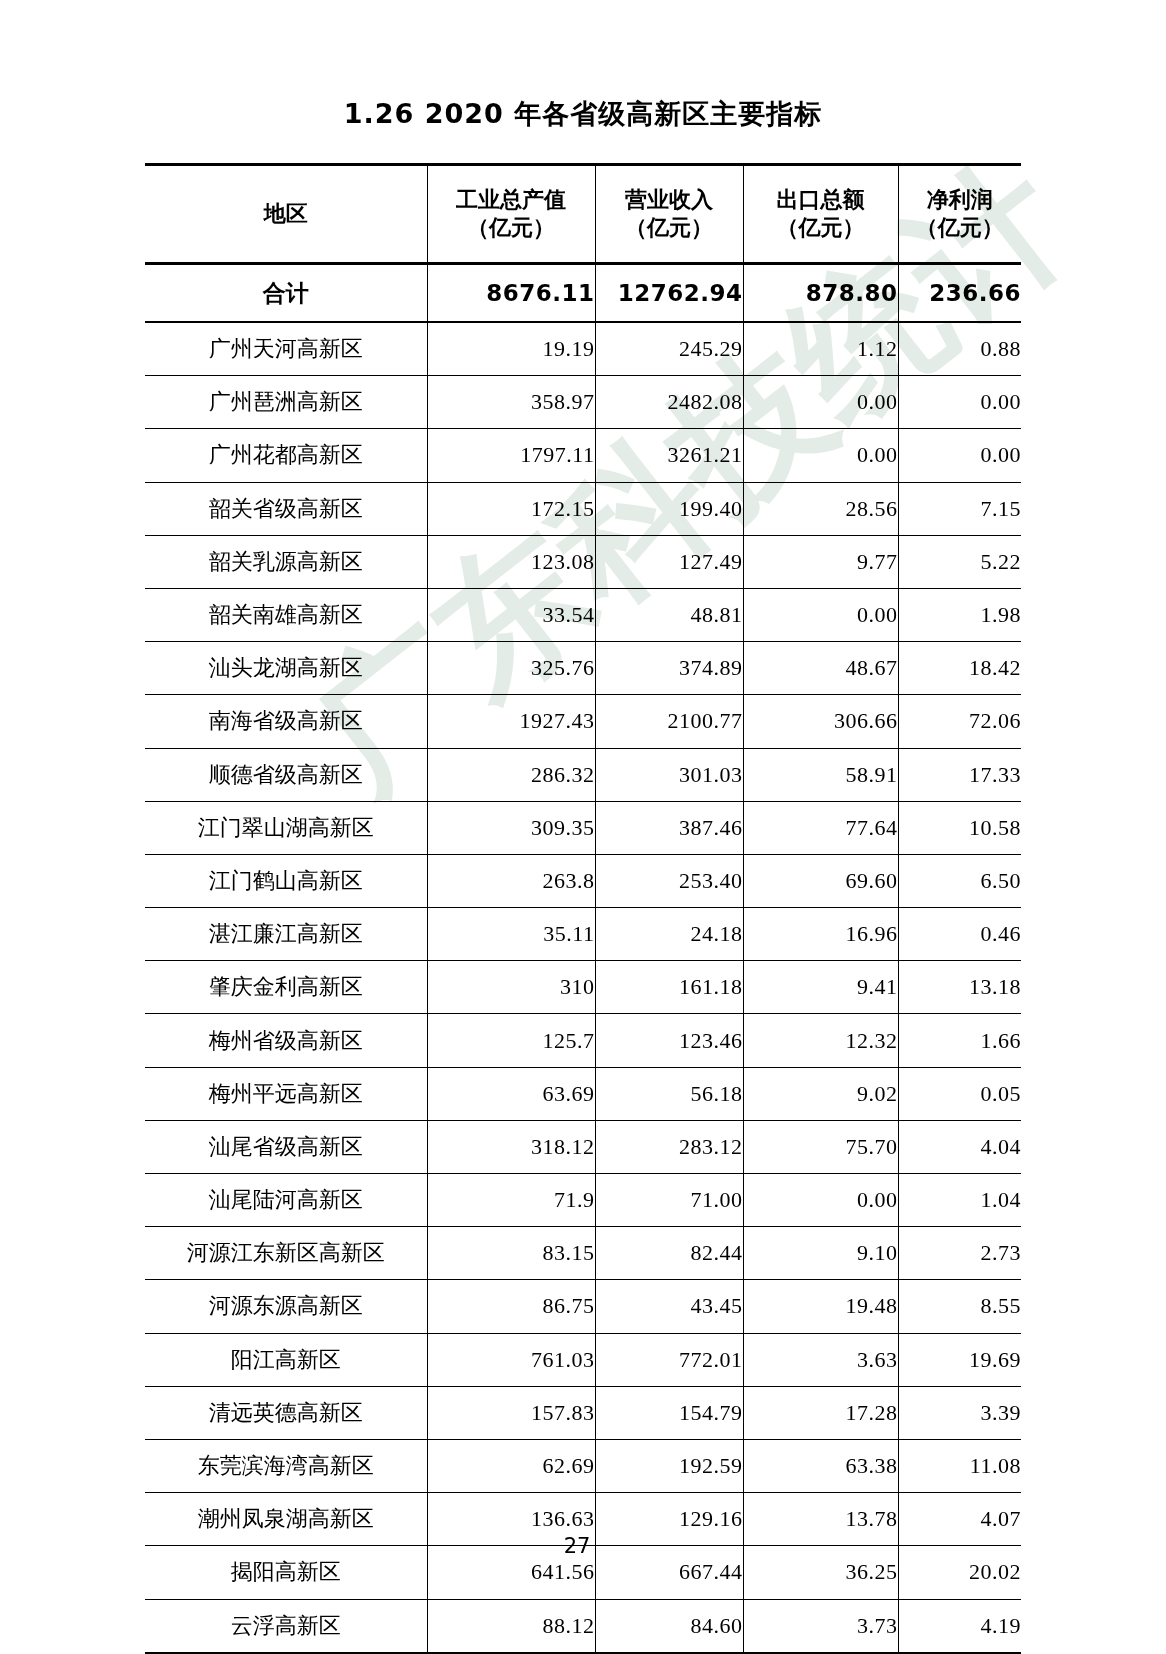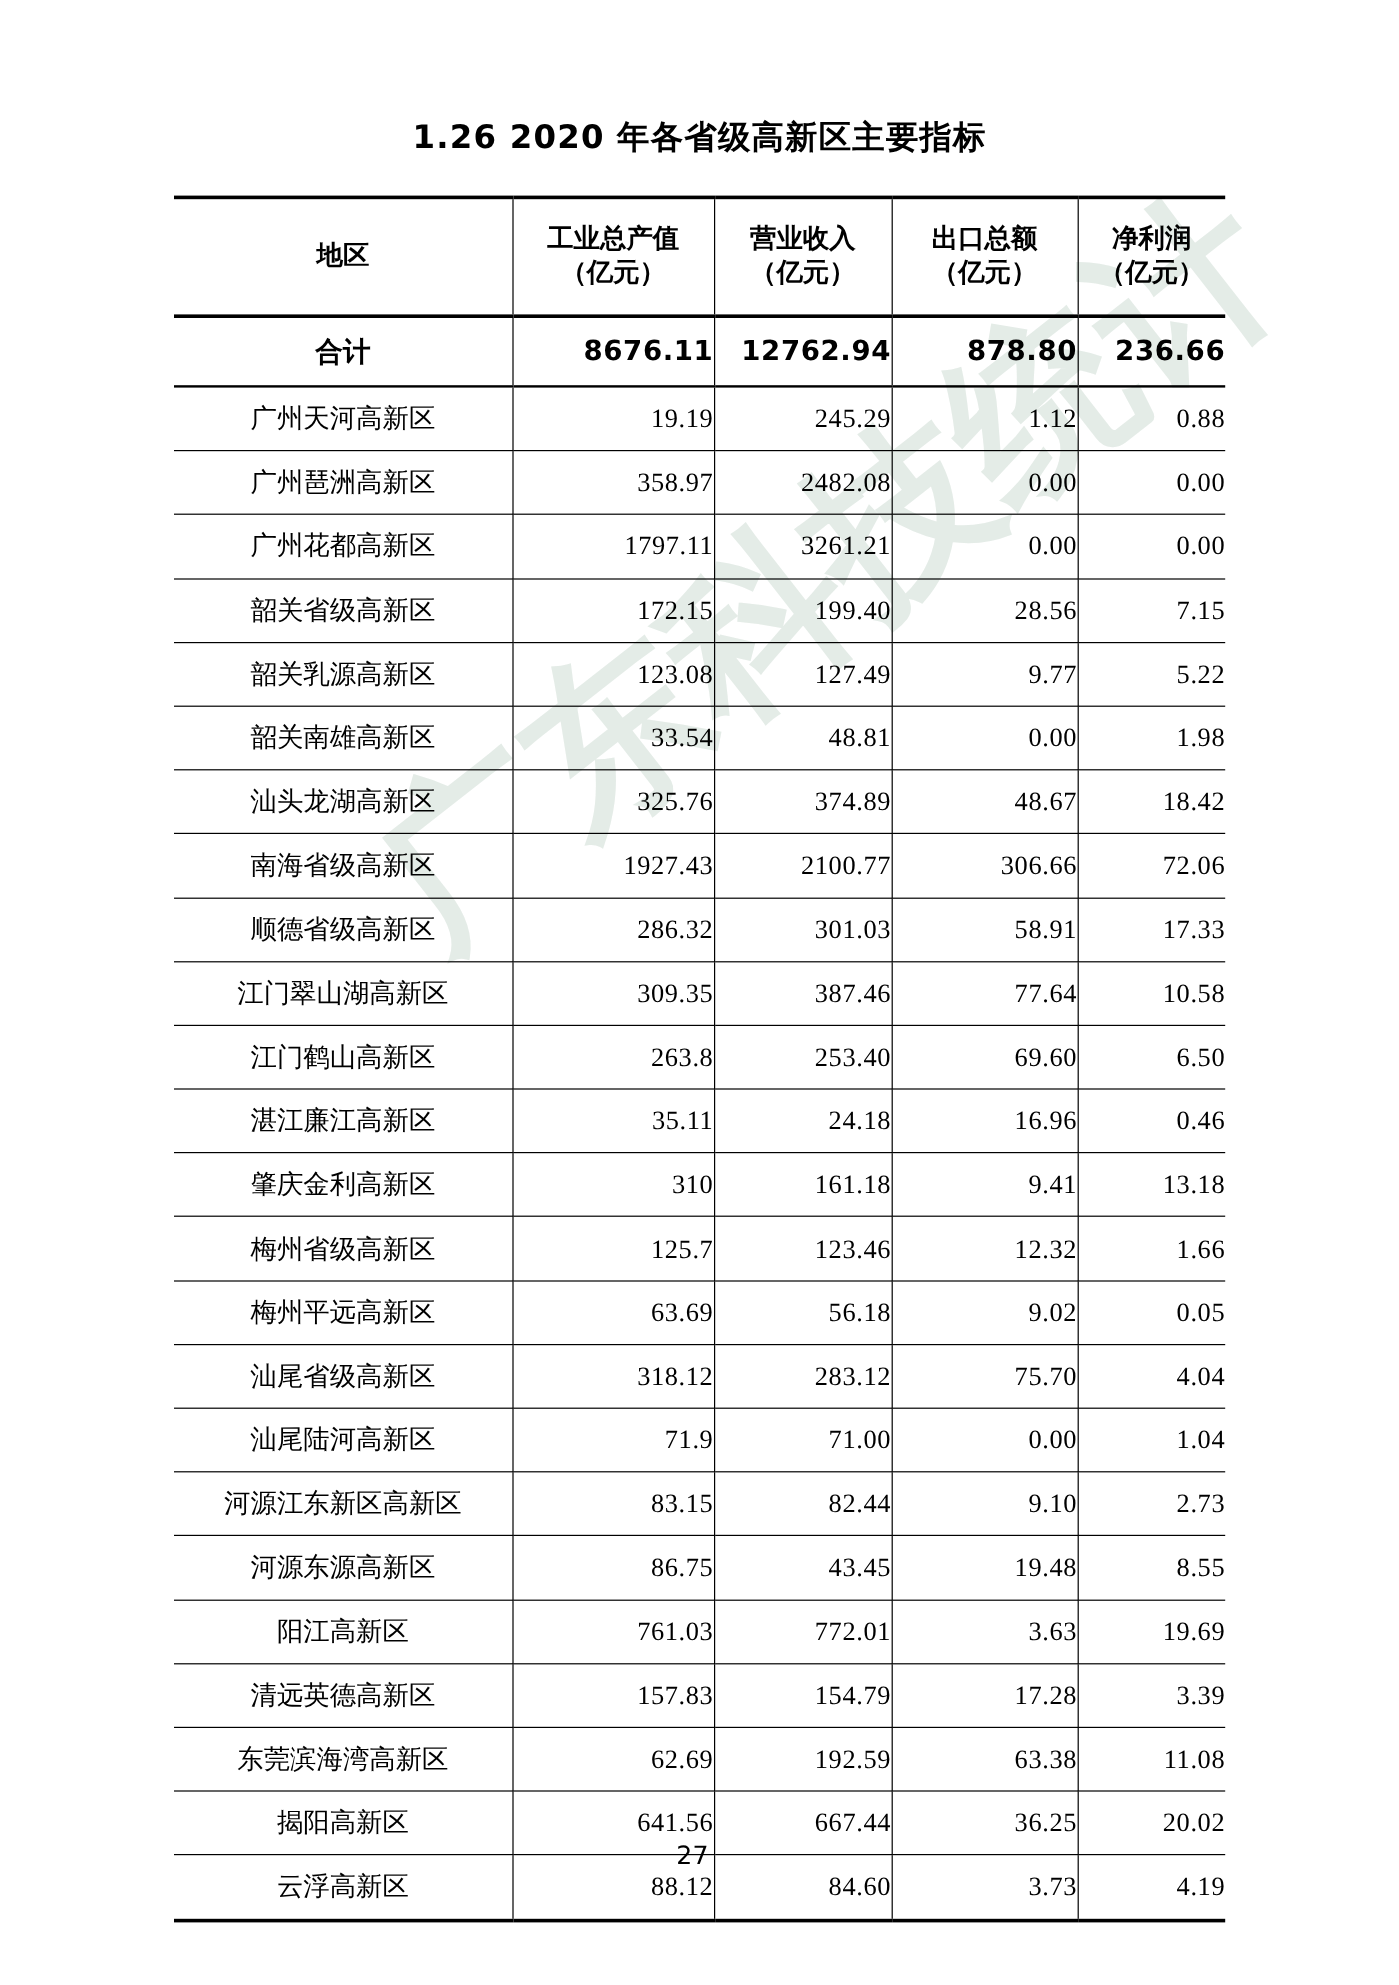--- a/index.html
+++ b/index.html
@@ -336,20 +336,27 @@
           <td class="num edge-none-r">3.39</td>
         </tr>
         <tr>
           <td class="region edge-none">东莞滨海湾高新区</td>
           <td class="num">62.69</td>
           <td class="num">192.59</td>
           <td class="num">63.38</td>
           <td class="num edge-none-r">11.08</td>
         </tr>
         <tr>
+          <td class="region edge-none">潮州凤泉湖高新区</td>
+          <td class="num">136.63</td>
+          <td class="num">129.16</td>
+          <td class="num">13.78</td>
+          <td class="num edge-none-r">4.07</td>
+        </tr>
+        <tr>
           <td class="region edge-none">揭阳高新区</td>
           <td class="num">641.56</td>
           <td class="num">667.44</td>
           <td class="num">36.25</td>
           <td class="num edge-none-r">20.02</td>
         </tr>
         <tr>
           <td class="region edge-none">云浮高新区</td>
           <td class="num">88.12</td>
           <td class="num">84.60</td>

